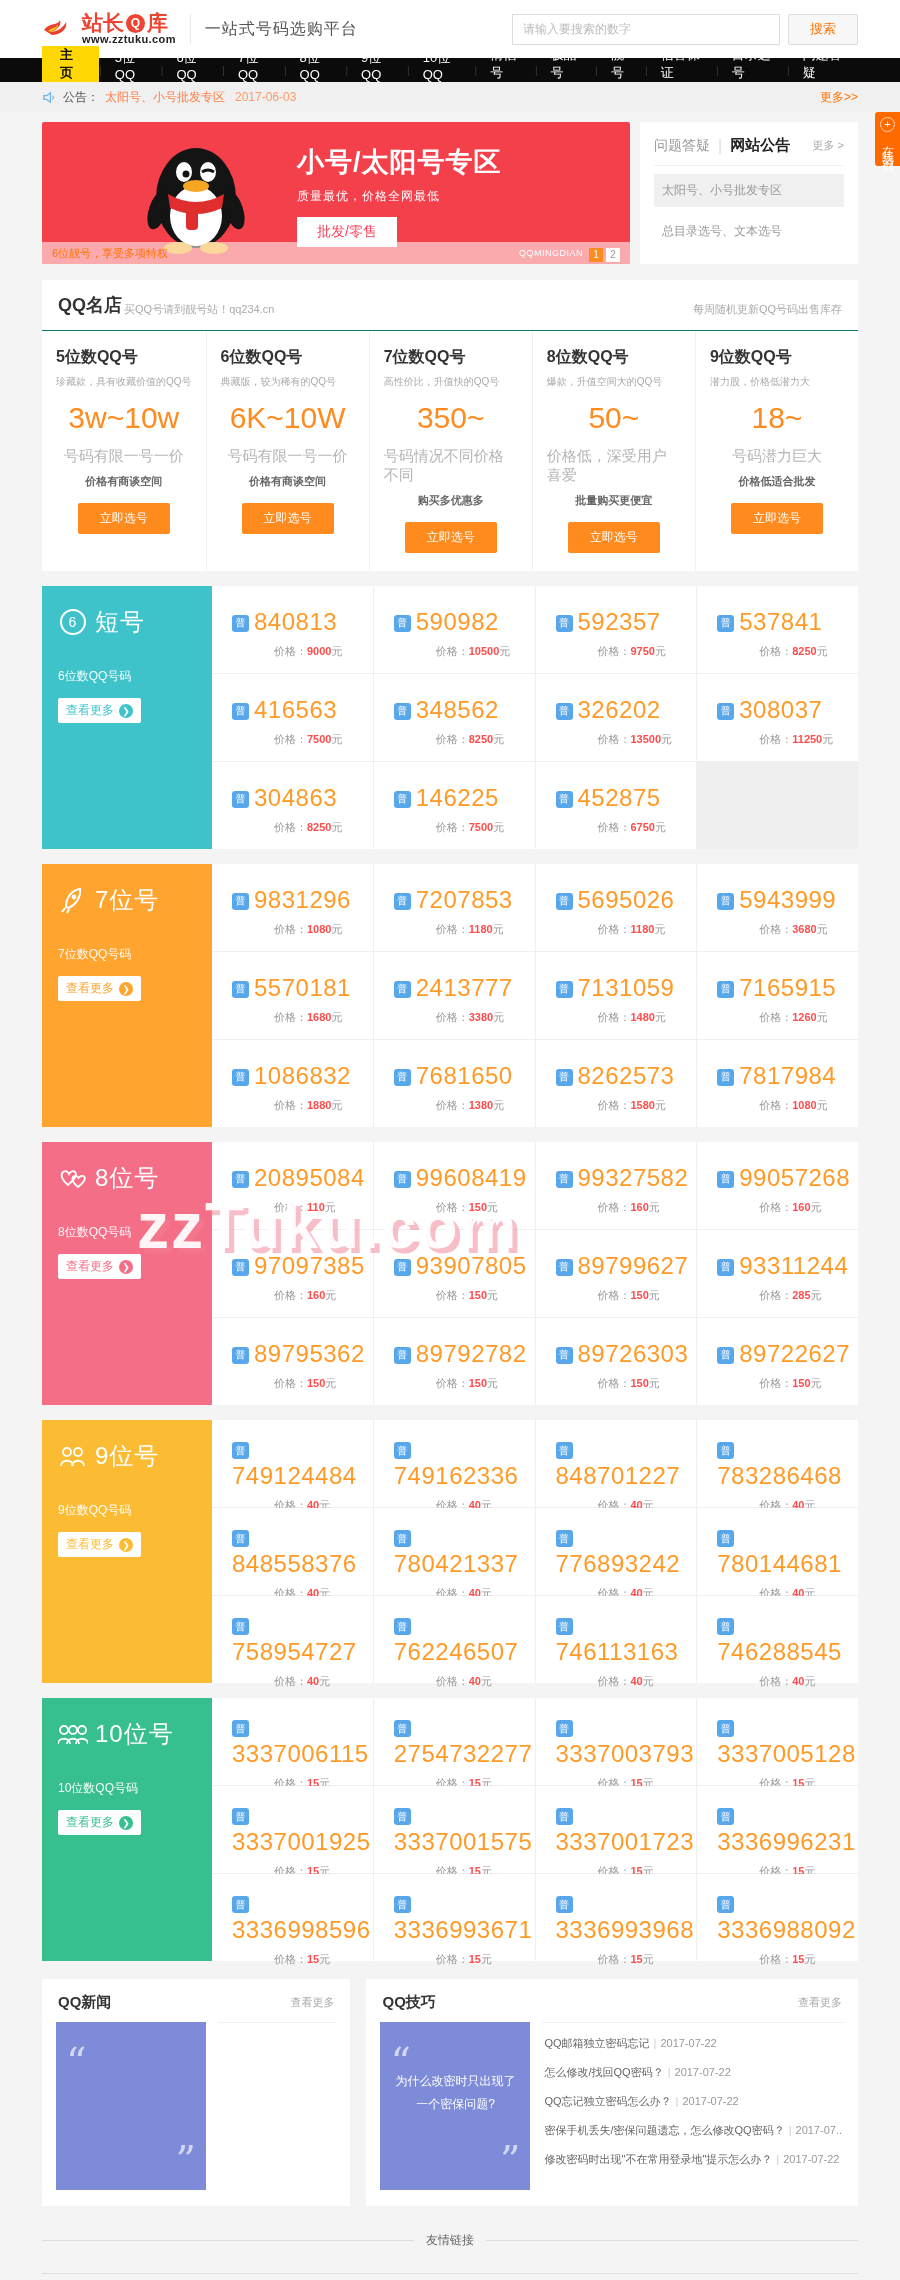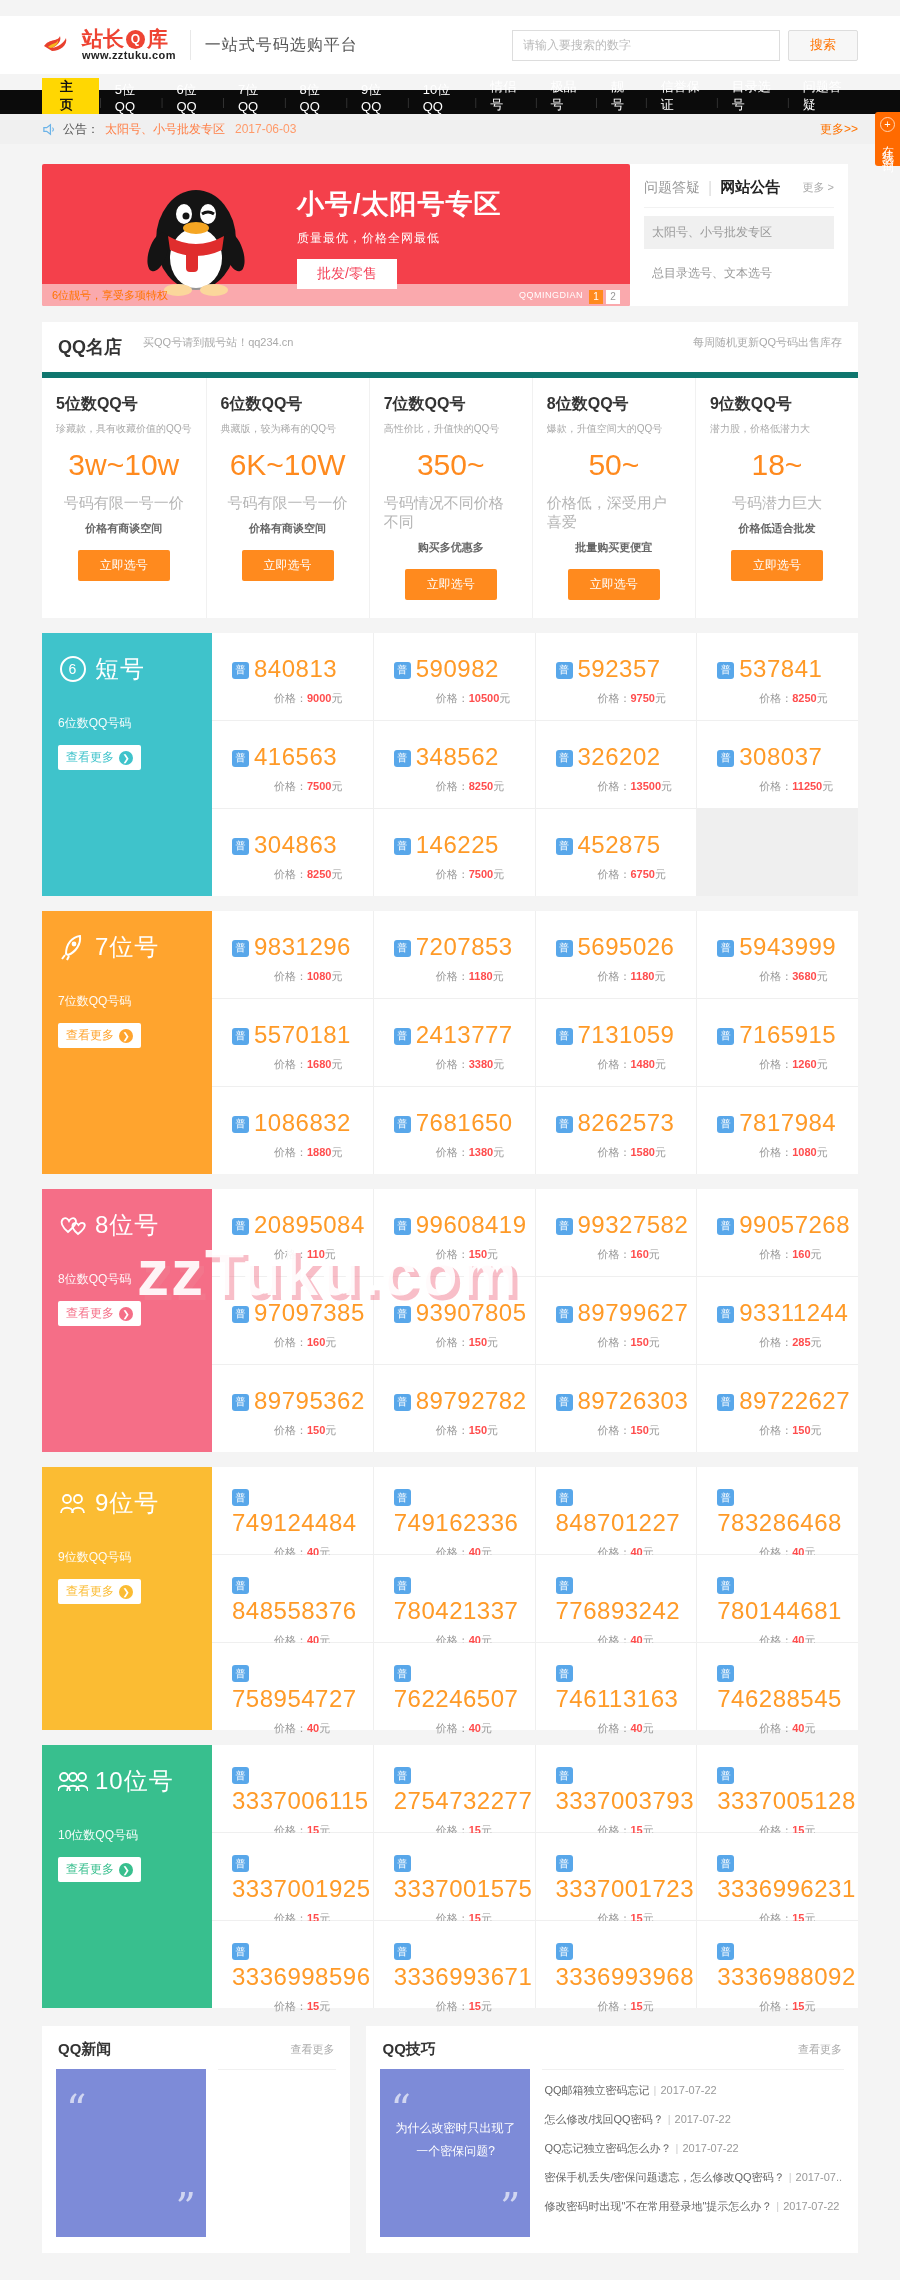--- a/index.html
+++ b/index.html
@@ -2,21 +2,21 @@
 <html><head>
 <meta charset="utf-8">
 <style>
   * { box-sizing: border-box; margin: 0; padding: 0; }
   body { font-family: "Liberation Sans", "DejaVu Sans", sans-serif; background: #f4f4f4; }
   .page { width: 900px; margin: 0 auto; position: relative; background: #f4f4f4; overflow: hidden; }
   .wrap { width: 816px; margin: 0 auto; }
 
   
   .header { background: #fff; }
-  .header-in { width: 816px; margin: 16px auto; height: 58px; display: flex; align-items: center; }
+  .header-in { width: 816px; margin: 0 auto; height: 58px; display: flex; align-items: center; }
   .logo { display: flex; align-items: center; gap: 6px; }
   .logo-flame { width: 34px; height: 30px; }
   .logo-txtcol { display: flex; flex-direction: column; line-height: 1.05; }
   .logo-main { font-size: 21px; font-weight: bold; color: #e43; display: flex; align-items: center; gap: 2px; }
   .logo-q { width: 19px; height: 19px; border-radius: 50%; background: #e43; color: #fff; font-size: 12px; font-weight: bold; display: inline-flex; align-items: center; justify-content: center; }
   .logo-url { font-size: 11px; font-weight: bold; color: #222; letter-spacing: .4px; }
   .logo-divider { width: 1px; height: 30px; background: #e8e8e8; margin: 0 14px; }
   .tagline { font-size: 16px; color: #555; letter-spacing: 1px; }
   .search-zone { margin-left: auto; display: flex; align-items: center; gap: 8px; }
   .search-input { width: 268px; height: 31px; border: 1px solid #ddd; padding: 0 10px; font-size: 12px; color: #333; outline: none; }
@@ -33,21 +33,21 @@
   
   .notice { background: #f0f0f0; }
   .notice-in { width: 816px; margin: 0 auto; height: 30px; display: flex; align-items: center; font-size: 12px; gap: 6px; }
   .speaker { width: 15px; height: 15px; }
   .notice-label { color: #555; }
   .notice-link { color: #ff7e45; cursor: pointer; }
   .notice-date { color: #ff9a6a; margin-left: 4px; }
   .notice-more { margin-left: auto; color: #ff7300; cursor: pointer; }
 
   
-  .banner-row { display: flex; margin-top: 20px; }
+  .banner-row { display: flex; gap: 10px; margin-top: 10px; }
   .banner { width: 588px; height: 142px; background: #f43b47; position: relative; border-radius: 2px; overflow: hidden; }
   .penguin { position: absolute; left: 92px; top: 14px; }
   .banner-text { position: absolute; left: 255px; top: 22px; color: #fff; }
   .banner-title { font-size: 27px; font-weight: bold; letter-spacing: 1px; }
   .banner-sub { font-size: 12px; margin-top: 8px; letter-spacing: 1px; }
   .banner-btn { display: inline-block; margin-top: 12px; background: #fff; color: #f4435a; font-size: 14px; padding: 6px 20px; cursor: pointer; }
   .banner-strip { position: absolute; left: 0; right: 0; bottom: 0; height: 22px; background: rgba(255,255,255,.55); display: flex; align-items: center; padding: 0 10px; }
   .strip-text { color: #ff7300; font-size: 11px; }
   .strip-right { margin-left: auto; display: flex; align-items: center; gap: 3px; }
   .strip-brand { color: #fff; font-size: 9px; letter-spacing: .5px; }
@@ -62,21 +62,21 @@
   .sp-tab-sep { color: #ddd; }
   .sp-more { margin-left: auto; font-size: 11px; color: #aaa; cursor: pointer; }
   .sp-item { font-size: 12px; color: #999; padding: 8px 8px; margin-top: 8px; cursor: pointer; }
   .sp-item.hl { background: #f0f0f0; }
 
   .consult { position: absolute; right: 0; top: 112px; width: 25px; background: #ff6a00; border-radius: 3px 0 0 3px; padding: 5px 0 10px; display: flex; flex-direction: column; align-items: center; cursor: pointer; z-index: 20; }
   .consult-plus { width: 15px; height: 15px; border-radius: 50%; border: 1px solid #ffd2b0; color: #fff; font-size: 11px; line-height: 13px; text-align: center; margin-bottom: 4px; }
   .consult-txt { writing-mode: vertical-rl; color: #fff; font-size: 12px; letter-spacing: 5px; }
 
   
-  .shop-head { background: #fff; margin-top: 16px; border-bottom: 6px solid #0f766e; display: flex; align-items: flex-start; padding: 13px 16px; gap: 21px; }
+  .shop-head { background: #fff; margin-top: 16px; border-bottom: 1px solid #0f766e; display: flex; align-items: flex-end; padding: 13px 16px; gap: 2px; }
   .shop-title { font-size: 18px; font-weight: bold; color: #333; }
   .shop-sub { font-size: 11px; color: #aaa; }
   .shop-note { margin-left: auto; font-size: 11px; color: #aaa; }
   .shop-cols { background: #fff; display: flex; }
   .shop-col { flex: 1; padding: 16px 14px 18px; border-right: 1px solid #f1f1f1; display: flex; flex-direction: column; align-items: flex-start; }
   .shop-col:last-child { border-right: none; }
   .cat-title { font-size: 16px; font-weight: bold; color: #333; }
   .cat-desc { font-size: 10px; color: #aaa; margin-top: 7px; white-space: nowrap; }
   .cat-price { font-size: 30px; color: #ff8a1e; margin: 12px auto 10px; }
   .cat-line1 { font-size: 15px; color: #b5b5b5; margin: 2px auto; }

